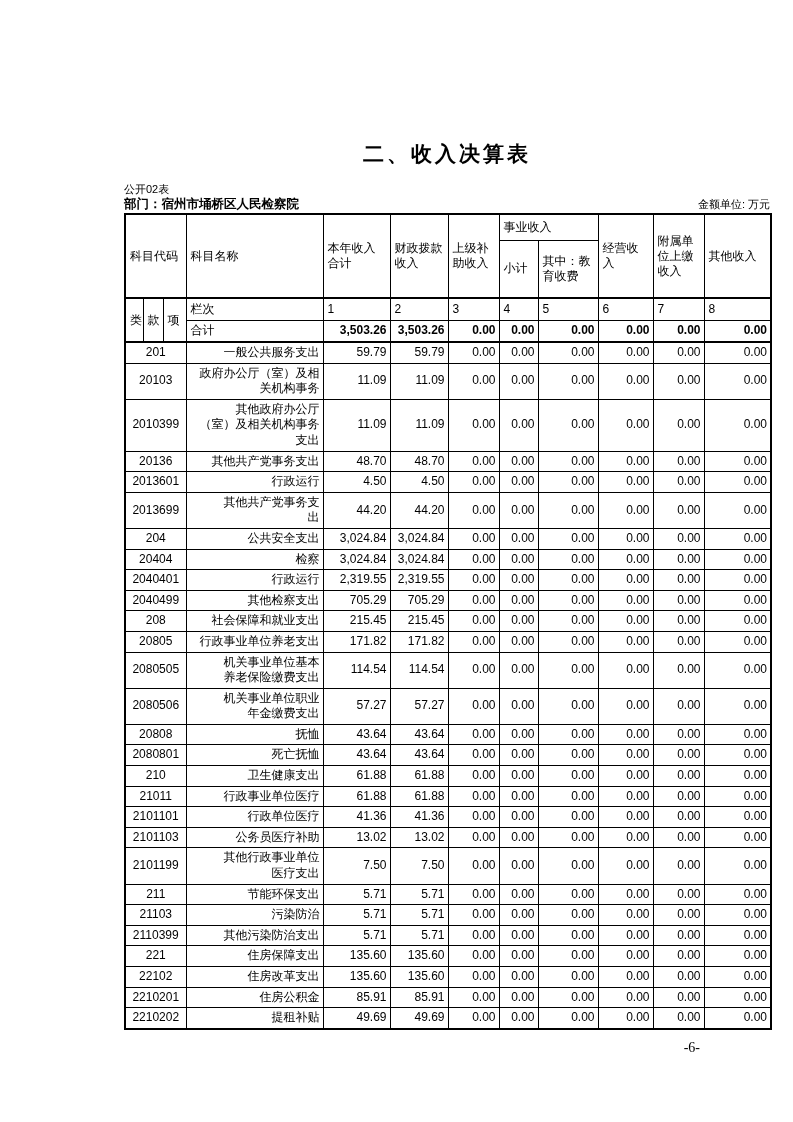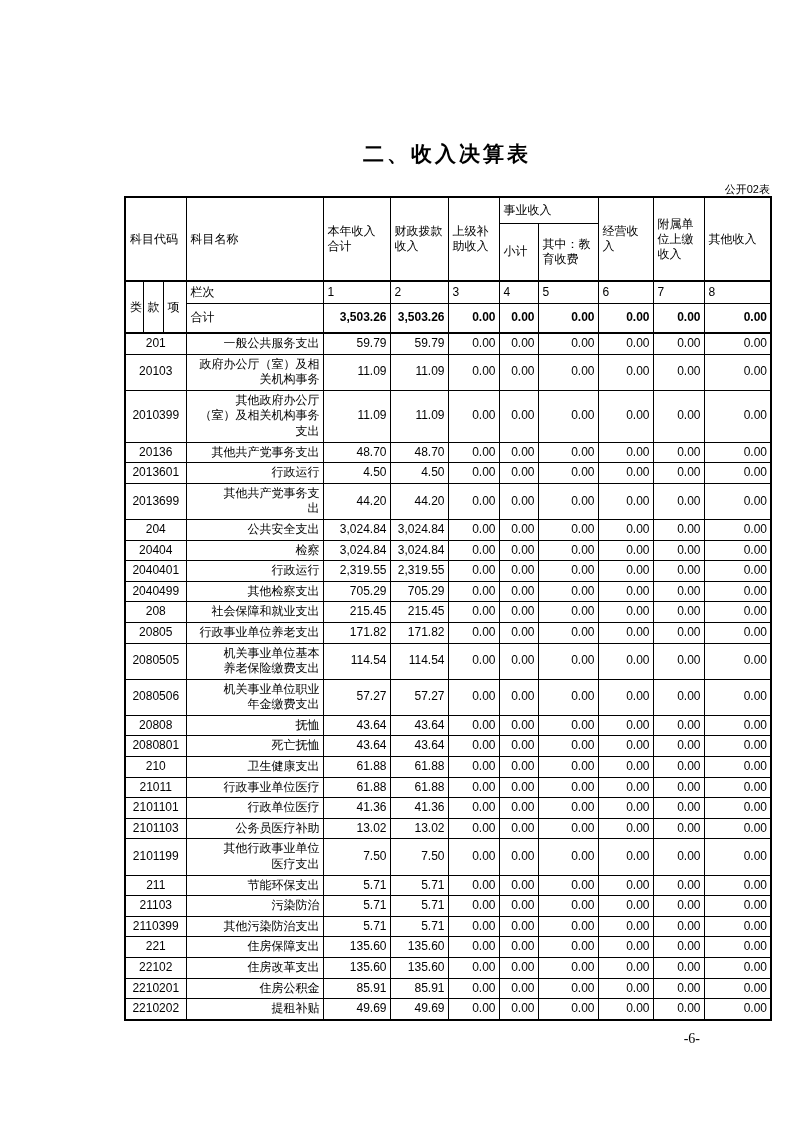--- a/index.html
+++ b/index.html
@@ -21,21 +21,21 @@
     width: 646px;
   }
   .doc-title {
     text-align: center;
     font-size: 21px;
     font-weight: bold;
     letter-spacing: 3px;
     margin-bottom: 14px;
   }
   .meta-right {
-    text-align: right;
+    text-align: left;
     font-size: 11px;
     line-height: 14px;
   }
   .meta-row {
     display: flex;
     justify-content: space-between;
     align-items: flex-end;
     font-size: 12px;
     line-height: 16px;
     margin-bottom: 1px;
@@ -57,21 +57,21 @@
   }
   table.rev th {
     font-weight: normal;
     text-align: left;
     padding: 2px 4px;
     line-height: 1.25;
   }
   tr.h1 { height: 26px; }
   tr.h2 { height: 58px; }
   tr.h3 { height: 22px; }
-  tr.h4 { height: 30px; }
+  tr.h4 { height: 22px; }
   tr.h3 th { border-top: 2px solid #000; }
   tr.h3 th[rowspan] { border-bottom: 2px solid #000; }
   tr.h4 th, tr.h4 td { border-bottom: 2px solid #000; }
   tr.h4 td.num { font-weight: bold; }
 
   table.rev td {
     padding: 2px 3px;
     line-height: 1.3;
     height: 20px;
   }
@@ -96,20 +96,24 @@
 </head>
 <body>
 
 <div class="page">
   <div class="content">
 
     <div class="doc-title">二、收入决算表</div>
 
     <div class="meta-right">公开02表</div>
 
+    <div class="meta-row">
+      <span class="dept">部门：宿州市埇桥区人民检察院</span>
+      <span class="unit">金额单位: 万元</span>
+    </div>
 
     <table class="rev">
       <colgroup>
         <col style="width:18px">
           <col style="width:20px">
           <col style="width:23px">
         <col style="width:137px">
         <col style="width:67px">
           <col style="width:58px">
           <col style="width:51px">

